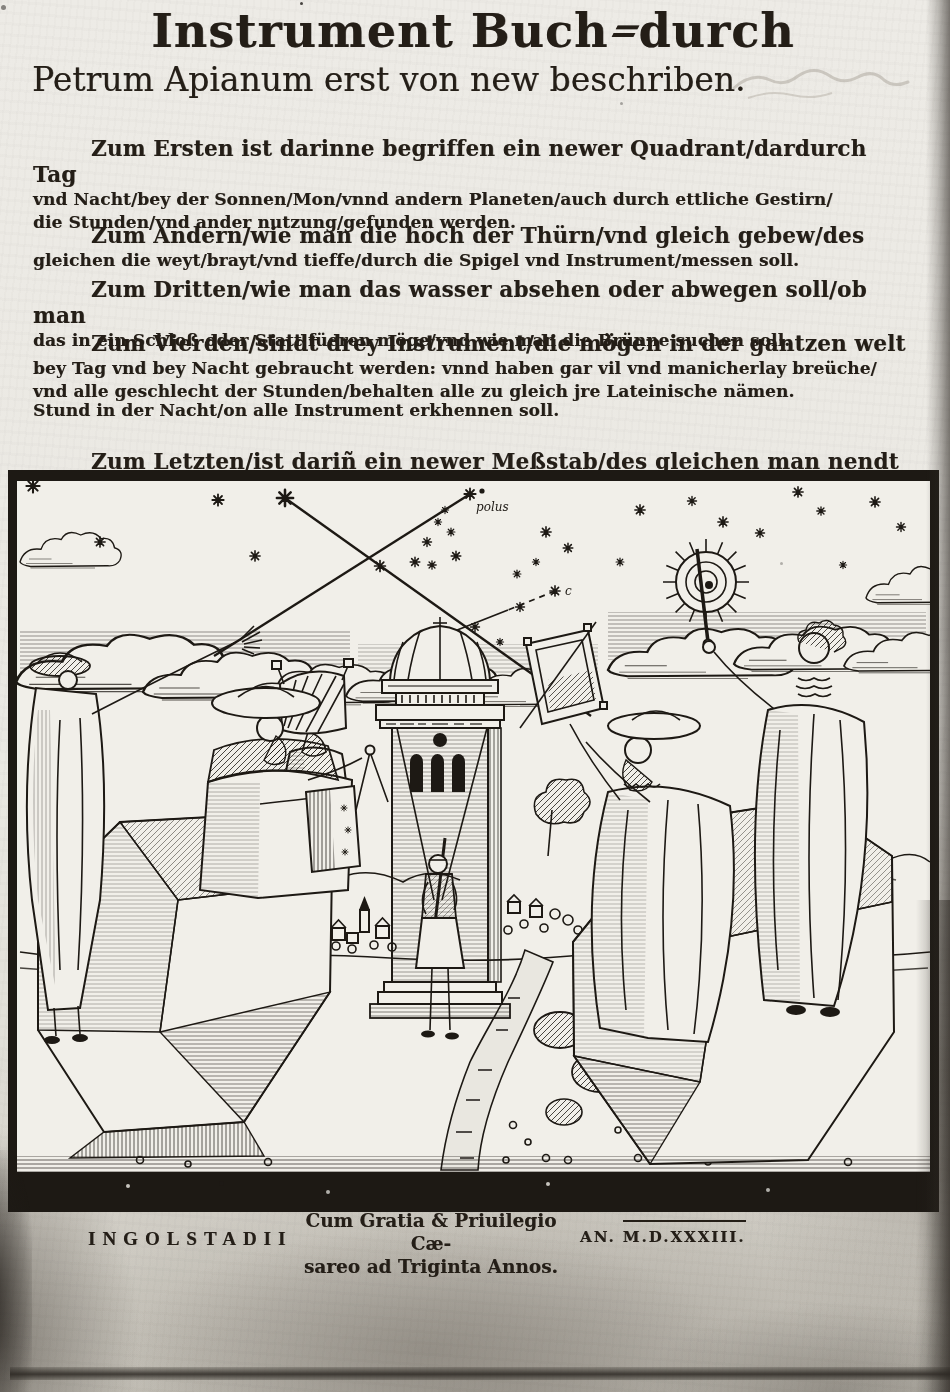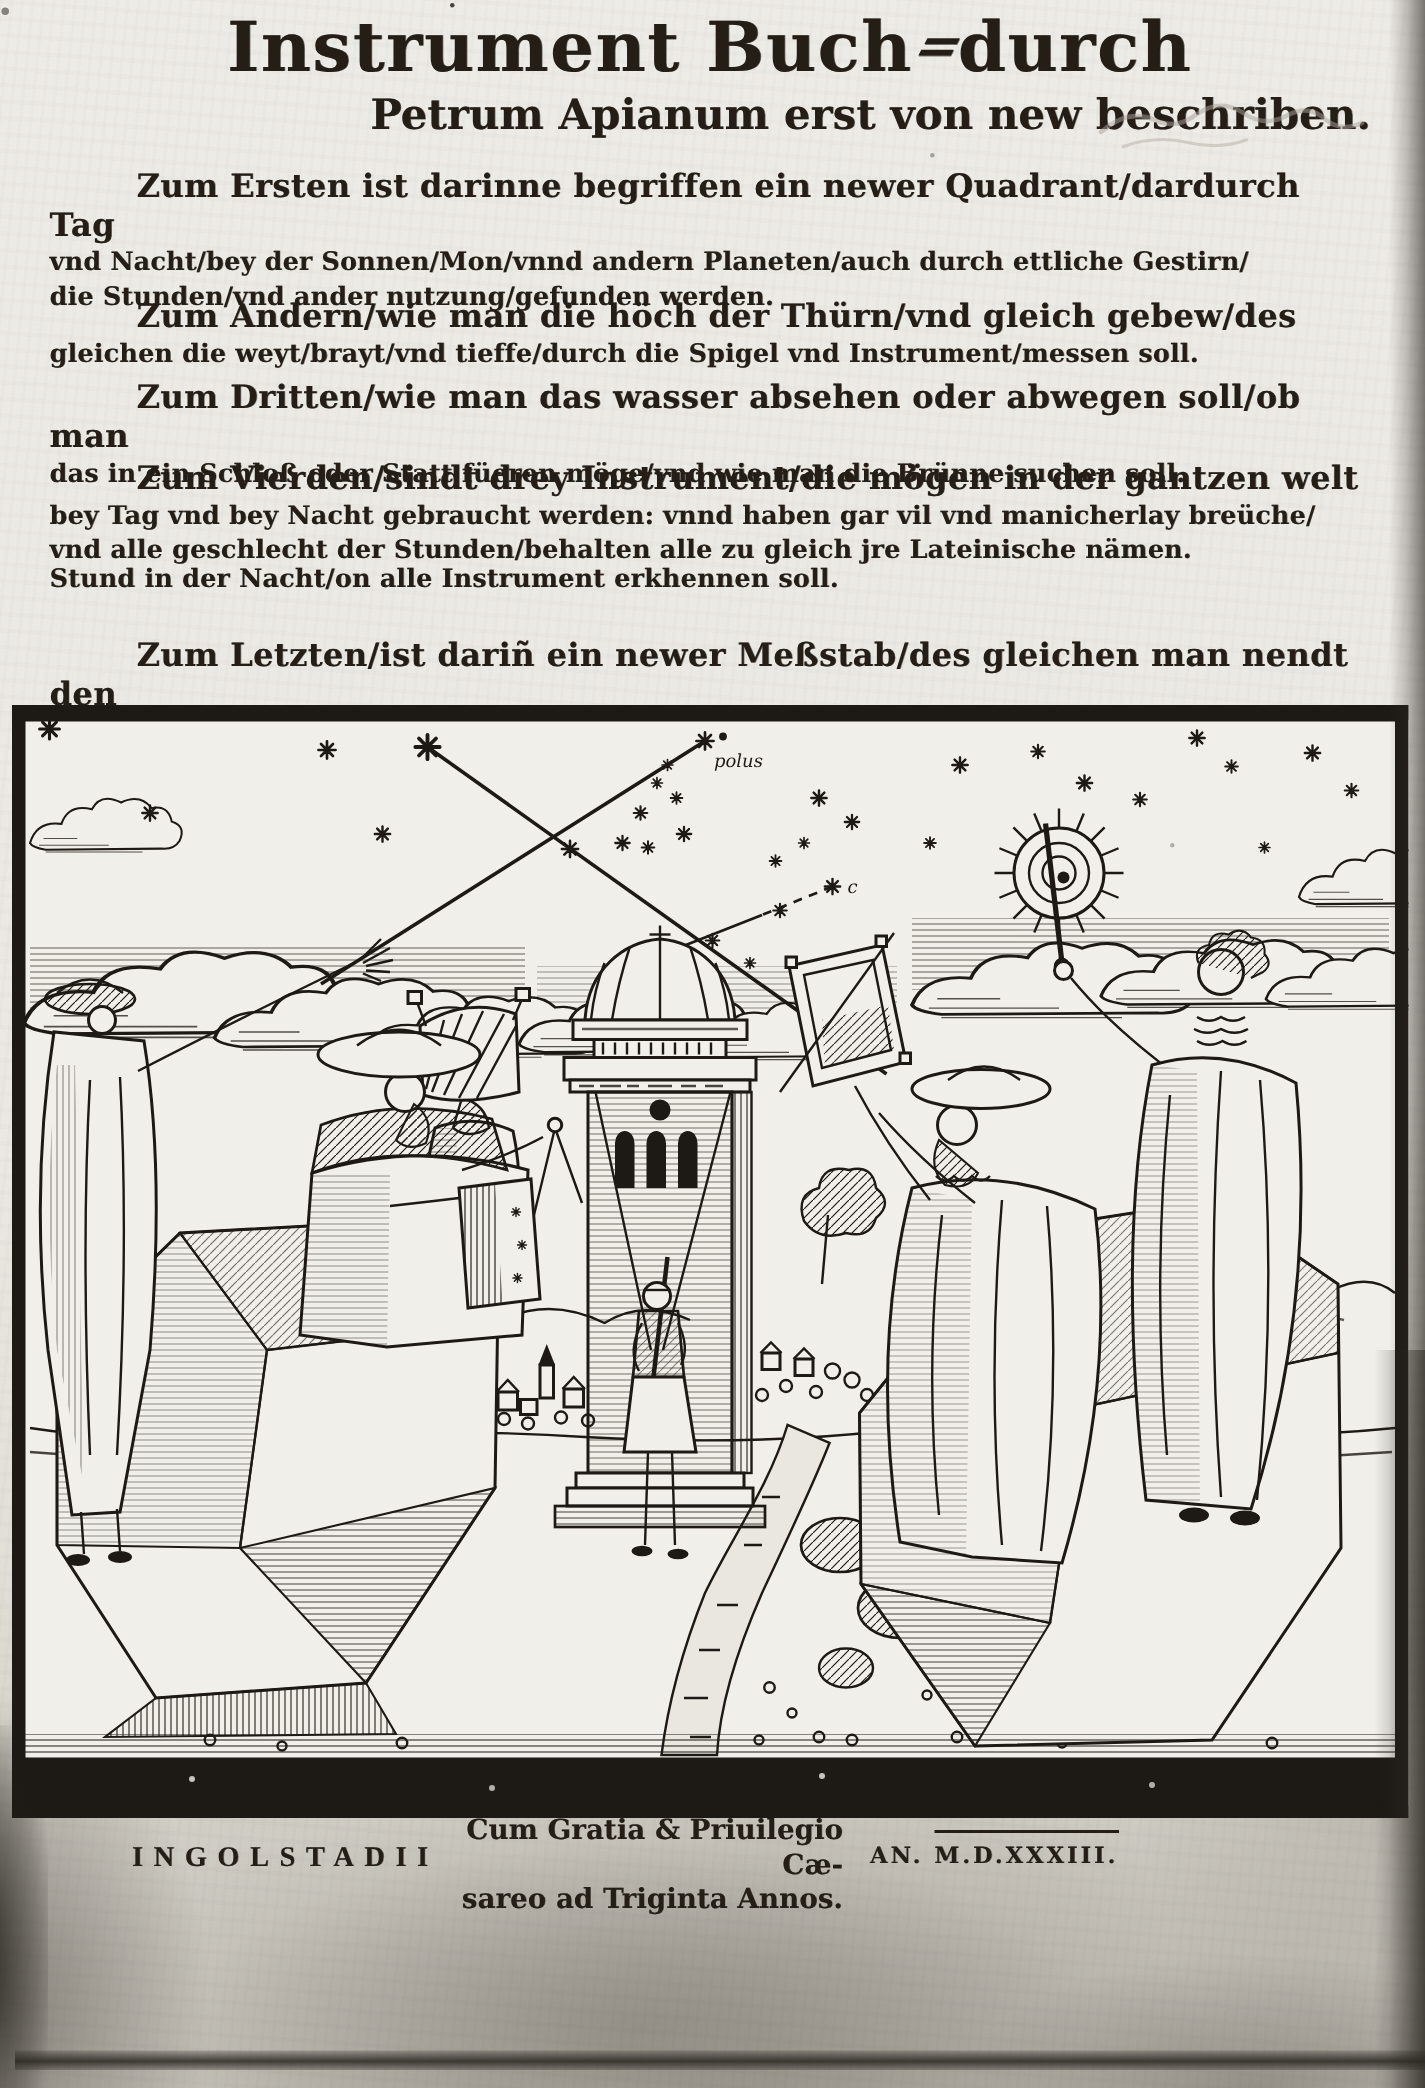--- a/index.html
+++ b/index.html
@@ -26,30 +26,30 @@
       background:radial-gradient(ellipse at 0% 60%, rgba(32,28,24,.85), rgba(32,28,24,.25) 60%, transparent 80%);}
   .bottom-rule{position:absolute;left:10px;right:0;top:1367px;height:13px;
       background:linear-gradient(to bottom, rgba(42,38,33,.2), rgba(42,38,33,.85) 55%, rgba(42,38,33,.3));}
   .specks{position:absolute;left:300px;top:2px;width:3px;height:3px;background:rgba(30,26,22,.8);border-radius:50%;
       box-shadow: -298px 4px 0 1px rgba(30,26,22,.5), 320px 100px 0 0 rgba(30,26,22,.35),
       -80px 1180px 0 1px rgba(30,26,22,.4), 480px 560px 0 0 rgba(30,26,22,.3);}
   .txt{position:absolute;left:32px;width:882px;}
   .t1{top:4px;text-align:center;font-size:46px;font-weight:700;letter-spacing:1px;
       text-shadow:.5px .4px 0 rgba(36,31,26,.6);}
   .dhy{display:inline-block;transform:skewX(-28deg) translateY(-5px);font-size:.75em;}
-  .t2{top:60px;text-align:right;font-size:28px;font-weight:700;text-shadow:.4px .3px 0 rgba(36,31,26,.55);}
-  .para{position:absolute;left:33px;width:880px;text-shadow:.4px .3px 0 rgba(36,31,26,.5);}
+  .t2{top:60px;text-align:left;font-size:33px;font-weight:400;text-shadow:.4px .3px 0 rgba(36,31,26,.55);}
+  .para{position:absolute;left:33px;width:880px;text-shadow:.4px .3px 0 rgba(36,31,26,.5);margin-top:24px;}
   .para .big{font-size:21.5px;font-weight:700;line-height:26px;text-indent:58px;letter-spacing:.2px;}
   .para .sm{font-size:17px;font-weight:700;line-height:23px;letter-spacing:.1px;}
   .p1{top:112px}.p2{top:199px}.p3{top:253px}.p4{top:307px}.p5{top:375px}.p6{top:425px}
   .woodcut{position:absolute;left:8px;top:470px;width:931px;height:742px;}
   .handwriting{position:absolute;left:728px;top:56px;width:190px;height:50px;opacity:.5;}
   .imprint-left{position:absolute;left:88px;top:1228px;font-size:19px;font-weight:700;letter-spacing:7px;
       font-family:"Liberation Serif","DejaVu Serif",serif;text-shadow:.4px .3px 0 rgba(36,31,26,.5);}
-  .imprint-center{position:absolute;left:300px;top:1209px;width:262px;text-align:right;font-size:18.5px;
+  .imprint-center{position:absolute;left:300px;top:1209px;width:262px;text-align:center;font-size:18.5px;
       line-height:23px;font-weight:600;text-shadow:.3px .3px 0 rgba(36,31,26,.45);}
   .imprint-right{position:absolute;left:580px;top:1220px;font-size:15px;font-weight:700;letter-spacing:2px;
       text-shadow:.4px .3px 0 rgba(36,31,26,.5);}
   .imprint-right .num{display:inline-block;border-top:2.5px solid #241e17;padding-top:6px;}
   .imprint-right .pre{display:inline-block;padding-top:8px;}
   
   svg .ln{stroke:#1d1914;fill:none;stroke-width:1.6;}
   svg .cf{fill:#f1efe9;stroke:#1d1914;stroke-width:1.8;}
   svg .ch{stroke:#1d1914;stroke-width:.9;fill:none;opacity:.75;}
   svg .wf{fill:#f1efe9;stroke:#1d1914;stroke-width:2;}

